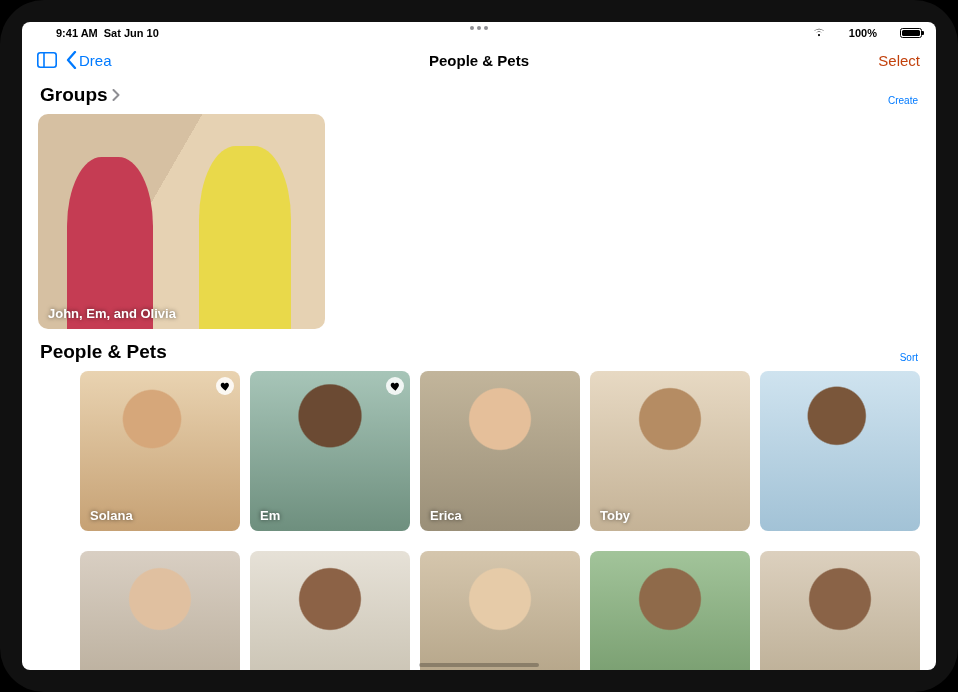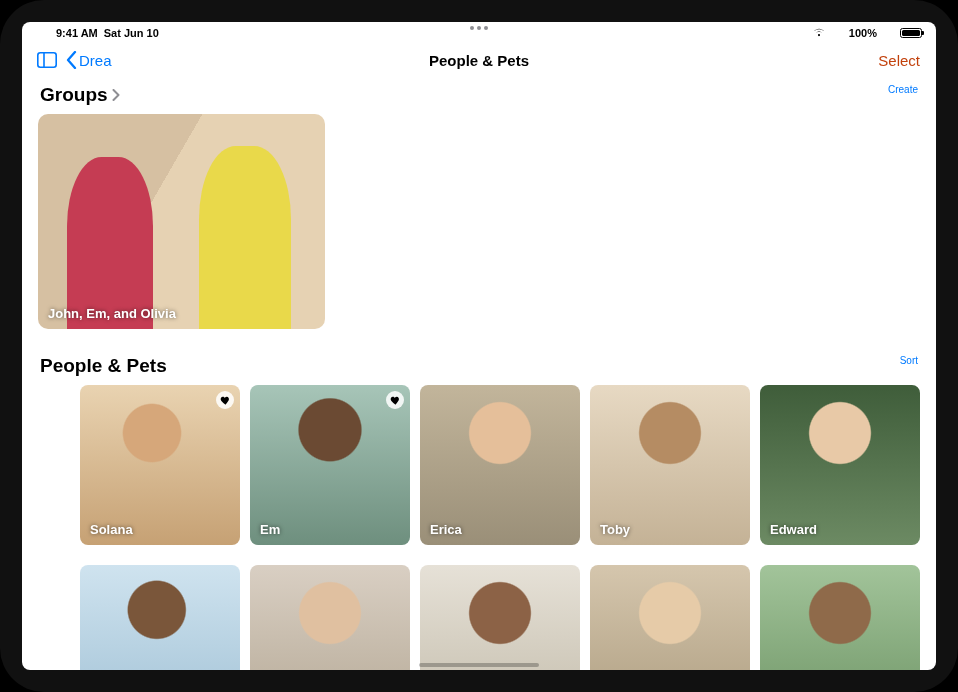--- a/index.html
+++ b/index.html
@@ -83,35 +83,35 @@
   }
   .nav-right { color: #c2410c; font-size: 15px; }
 
   
   .content {
     flex: 1;
     overflow-y: hidden;
     padding: 0 16px;
   }
   .section-head {
-    display: flex; justify-content: space-between; align-items: flex-start;
+    display: flex; justify-content: space-between; align-items: flex-end;
     margin: 6px 2px 8px 2px;
   }
   .section-title {
     font-size: 19px; font-weight: 700; color: #000;
     display: flex; align-items: center; gap: 4px;
   }
   .section-action { color: #007aff; font-size: 10px; }
 
   
   .groups-row {
     display: grid;
     grid-template-columns: repeat(3, 1fr);
     gap: 10px;
-    margin-bottom: 26px;
+    margin-bottom: 12px;
   }
   .group-tile {
     position: relative;
     border-radius: 10px;
     overflow: hidden;
     aspect-ratio: 4/3;
   }
   .group-tile .img { position: absolute; inset: 0; }
   .tile-label {
     position: absolute; left: 10px; bottom: 8px;
@@ -271,24 +271,20 @@
           </div>
           <div class="people-tile">
             <div class="img pD"></div>
             <div class="tile-label">Erica</div>
           </div>
           <div class="people-tile">
             <div class="img pE"></div>
             <div class="tile-label">Toby</div>
           </div>
           <div class="people-tile">
-            <div class="img pF"></div>
-            <div class="tile-label">Edward</div>
-          </div>
-          <div class="people-tile">
             <div class="img pG"></div>
           </div>
           <div class="people-tile">
             <div class="img pH"></div>
           </div>
           <div class="people-tile">
             <div class="img pI"></div>
           </div>
           <div class="people-tile">
             <div class="img pJ"></div>

